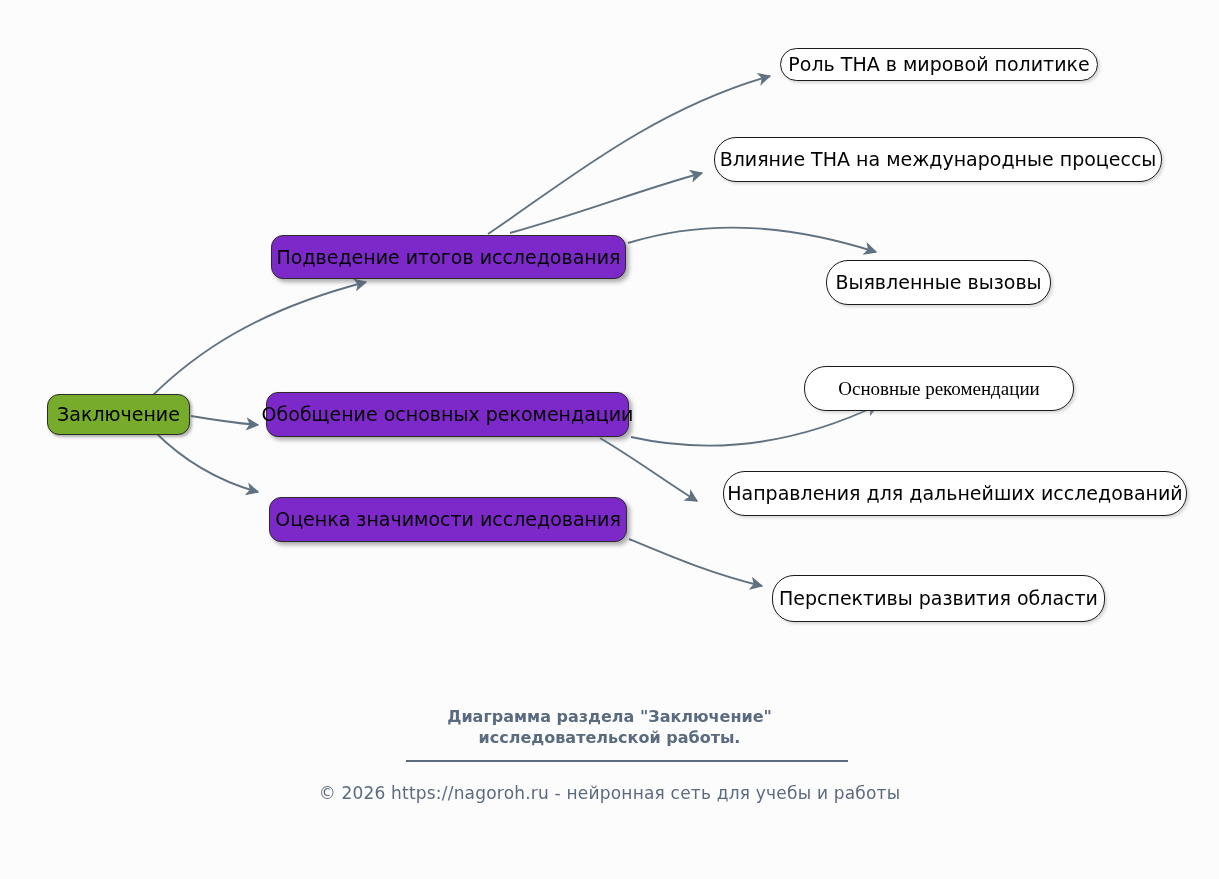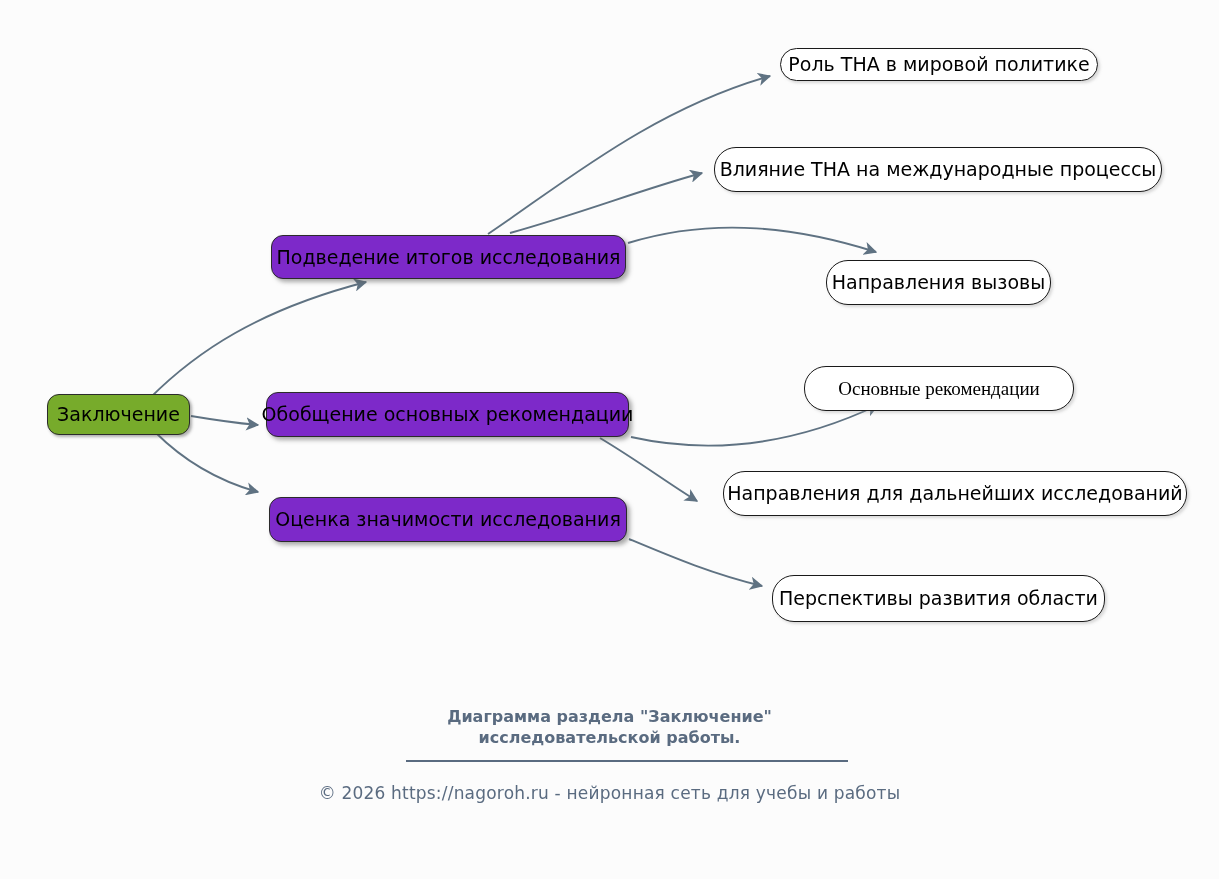--- a/index.html
+++ b/index.html
@@ -147,26 +147,26 @@
   </div>
 
   <div class="node branch" style="left:269px; top:497px; width:358px; height:45px;">
     <span class="node-label">Оценка значимости исследования</span>
   </div>
 
   <div class="node leaf" style="left:780px; top:48px; width:318px; height:33px;">
     <span class="node-label">Роль ТНА в мировой политике</span>
   </div>
 
-  <div class="node leaf" style="left:714px; top:147px; width:448px; height:45px;">
+  <div class="node leaf" style="left:714px; top:137px; width:448px; height:45px;">
     <span class="node-label">Влияние ТНА на международные процессы</span>
   </div>
 
   <div class="node leaf" style="left:826px; top:260px; width:225px; height:45px;">
-    <span class="node-label">Направления вызовы</span>
+    <span class="node-label">Выявленные вызовы</span>
   </div>
 
   <div class="node leaf" style="left:804px; top:366px; width:270px; height:45px;font-family:Liberation Serif, serif;">
     <span class="node-label">Основные рекомендации</span>
   </div>
 
   <div class="node leaf" style="left:723px; top:471px; width:464px; height:45px;align-items:center;">
     <span class="node-label">Направления для дальнейших исследований</span>
   </div>
 

